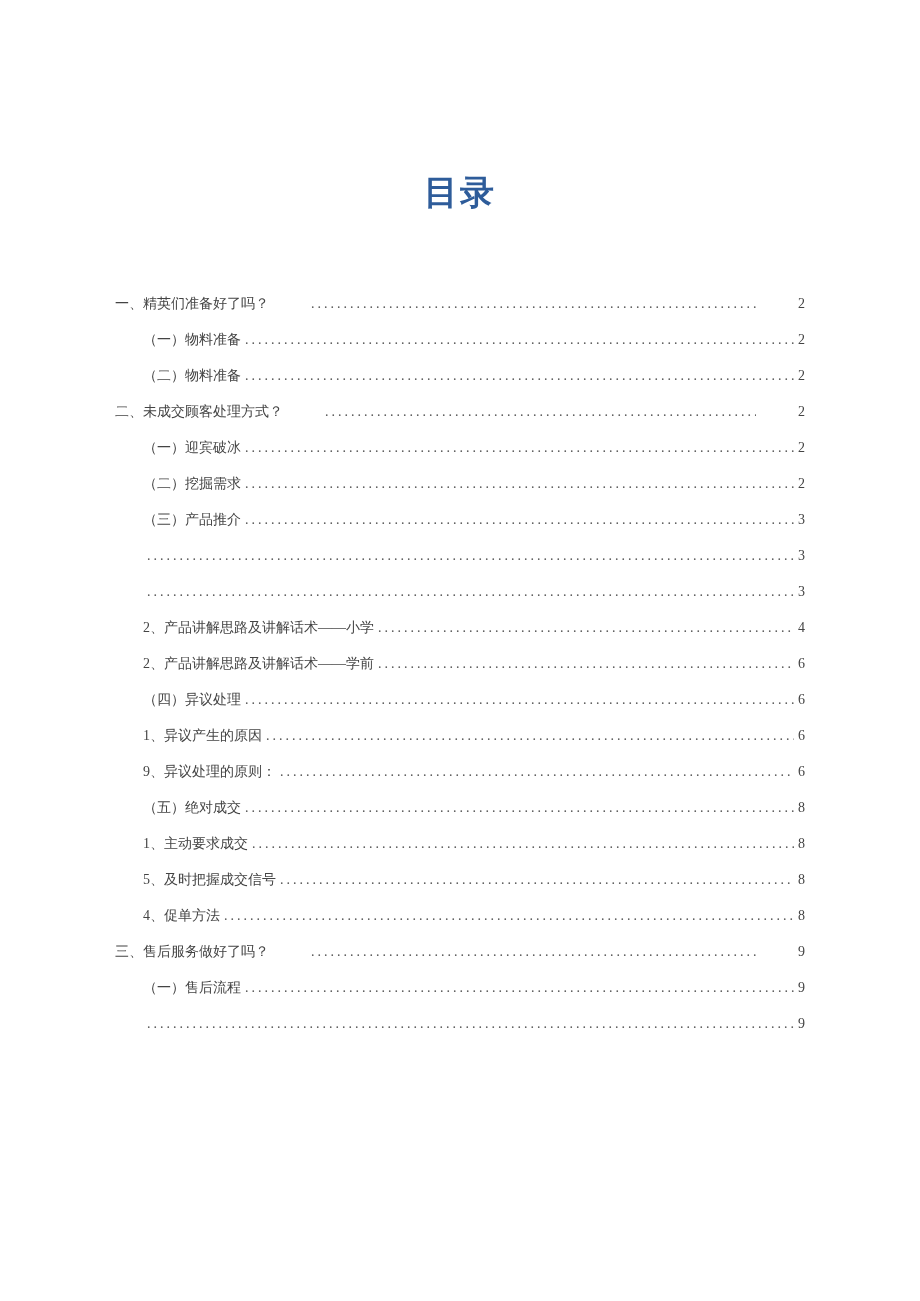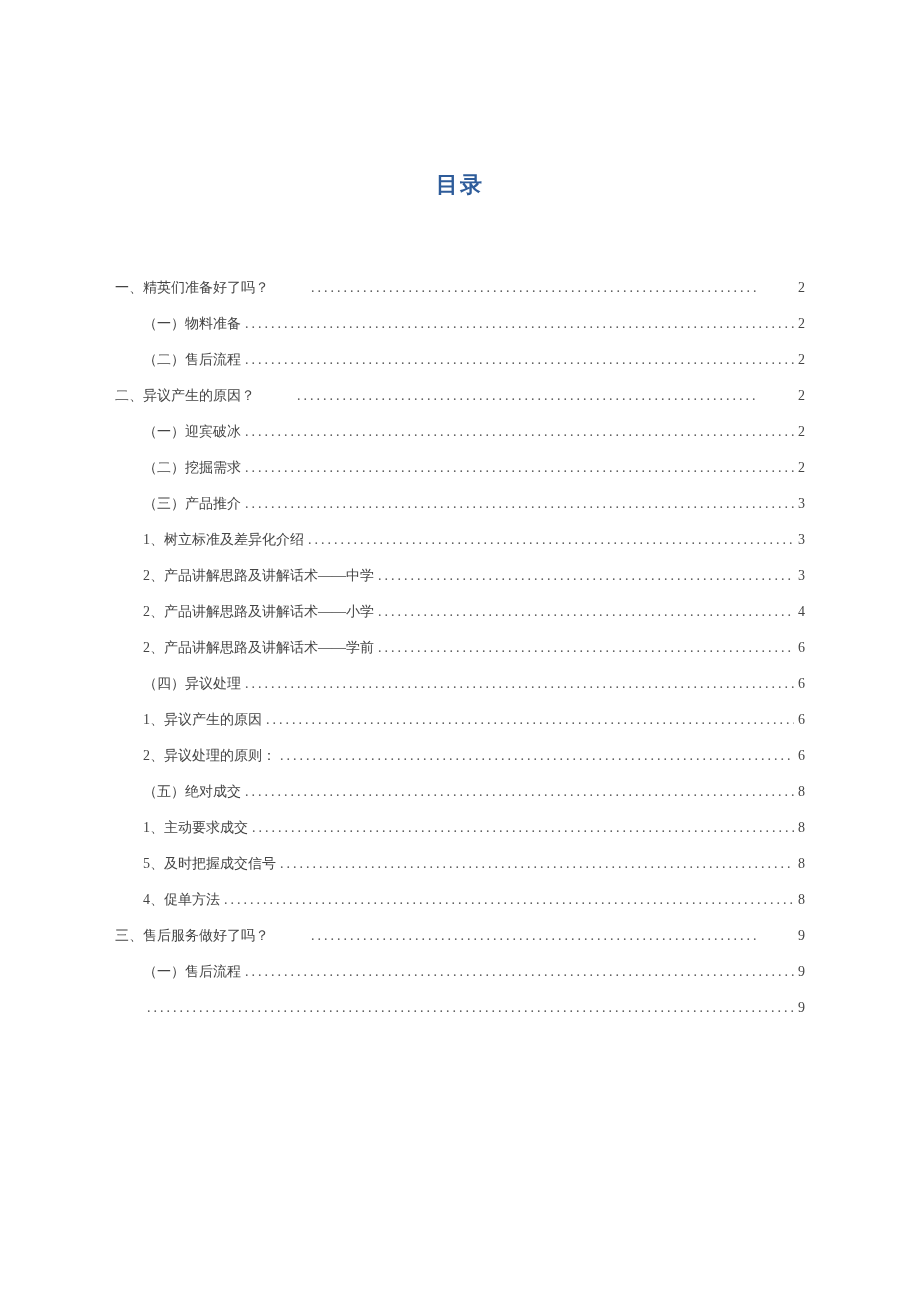--- a/index.html
+++ b/index.html
@@ -6,21 +6,21 @@
     body {
       width: 920px;
       height: 1301px;
       background: #ffffff;
       font-family: "SimSun", "宋体", serif;
       color: #333333;
       padding: 170px 115px 0 115px;
     }
     .title {
       text-align: center;
-      font-size: 22px;
+      font-size: 34px;
       color: #2e5c9a;
       font-weight: bold;
       margin-bottom: 70px;
       letter-spacing: 2px;
     }
     .toc-entry {
       display: flex;
       align-items: baseline;
       font-size: 14px;
       color: #444444;
@@ -53,51 +53,49 @@
       <span class="toc-label">一、精英们准备好了吗？</span>
       <span class="toc-dots"></span>
       <span class="toc-page">2</span>
     </div>
     <div class="toc-entry level-2">
       <span class="toc-label">（一）物料准备</span>
       <span class="toc-dots"></span>
       <span class="toc-page">2</span>
     </div>
     <div class="toc-entry level-2">
-      <span class="toc-label">（二）售后流程</span>
+      <span class="toc-label">（二）物料准备</span>
       <span class="toc-dots"></span>
       <span class="toc-page">2</span>
     </div>
     <div class="toc-entry level-1">
-      <span class="toc-label">二、异议产生的原因？</span>
+      <span class="toc-label">二、未成交顾客处理方式？</span>
       <span class="toc-dots"></span>
       <span class="toc-page">2</span>
     </div>
     <div class="toc-entry level-2">
       <span class="toc-label">（一）迎宾破冰</span>
       <span class="toc-dots"></span>
       <span class="toc-page">2</span>
     </div>
     <div class="toc-entry level-2">
       <span class="toc-label">（二）挖掘需求</span>
       <span class="toc-dots"></span>
       <span class="toc-page">2</span>
     </div>
     <div class="toc-entry level-2">
       <span class="toc-label">（三）产品推介</span>
       <span class="toc-dots"></span>
       <span class="toc-page">3</span>
     </div>
     <div class="toc-entry level-2">
-      <span class="toc-label">1、树立标准及差异化介绍</span>
       <span class="toc-dots"></span>
       <span class="toc-page">3</span>
     </div>
     <div class="toc-entry level-2">
-      <span class="toc-label">2、产品讲解思路及讲解话术——中学</span>
       <span class="toc-dots"></span>
       <span class="toc-page">3</span>
     </div>
     <div class="toc-entry level-2">
       <span class="toc-label">2、产品讲解思路及讲解话术——小学</span>
       <span class="toc-dots"></span>
       <span class="toc-page">4</span>
     </div>
     <div class="toc-entry level-2">
       <span class="toc-label">2、产品讲解思路及讲解话术——学前</span>
@@ -108,21 +106,21 @@
       <span class="toc-label">（四）异议处理</span>
       <span class="toc-dots"></span>
       <span class="toc-page">6</span>
     </div>
     <div class="toc-entry level-2">
       <span class="toc-label">1、异议产生的原因</span>
       <span class="toc-dots"></span>
       <span class="toc-page">6</span>
     </div>
     <div class="toc-entry level-2">
-      <span class="toc-label">2、异议处理的原则：</span>
+      <span class="toc-label">9、异议处理的原则：</span>
       <span class="toc-dots"></span>
       <span class="toc-page">6</span>
     </div>
     <div class="toc-entry level-2">
       <span class="toc-label">（五）绝对成交</span>
       <span class="toc-dots"></span>
       <span class="toc-page">8</span>
     </div>
     <div class="toc-entry level-2">
       <span class="toc-label">1、主动要求成交</span>

